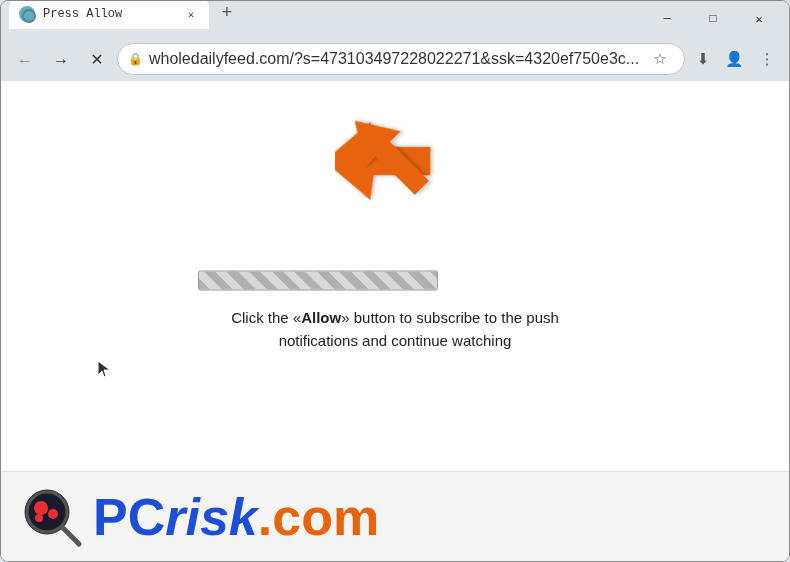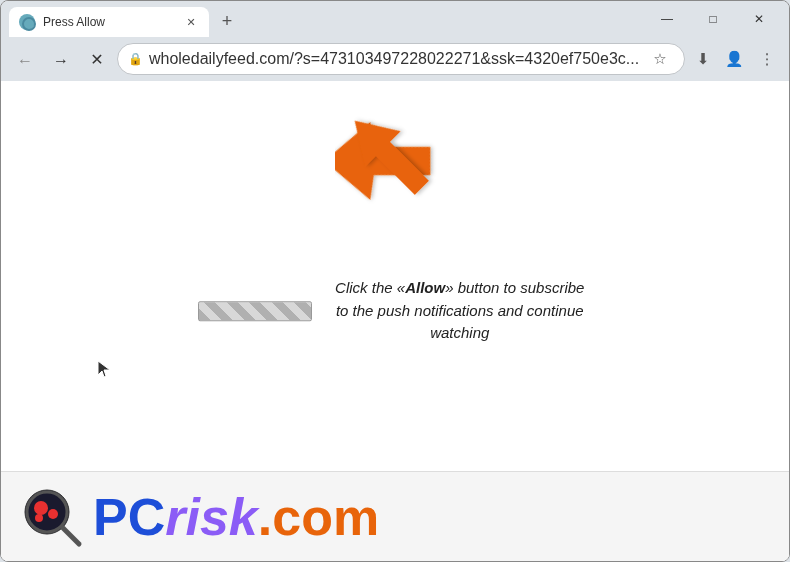--- a/index.html
+++ b/index.html
@@ -22,23 +22,24 @@
       flex-direction: column;
       background: #f0f0f0;
     }
 
     
     .titlebar {
       height: 36px;
       background: #dee3e8;
       display: flex;
       align-items: center;
-      padding: 0 8px;
+      padding: 8px 8px;
       gap: 0;
       flex-shrink: 0;
+      font-family: Liberation Mono, monospace;
     }
 
     .tab-area {
       display: flex;
       align-items: flex-end;
       flex: 1;
       height: 100%;
     }
 
     .tab {
@@ -211,24 +212,23 @@
       height: 120px;
     }
 
     
     .progress-area {
       position: absolute;
       top: 48%;
       left: 50%;
       transform: translate(-50%, -50%);
       display: flex;
-      flex-direction: row;
-      align-items: center;
+      flex-direction: column;
+      align-items: flex-start;
       gap: 16px;
-      font-style: italic;
     }
 
     .progress-bar-wrap {
       width: 240px;
       height: 20px;
       background: repeating-linear-gradient(
         45deg,
         #b0b0b0 0px,
         #b0b0b0 8px,
         #d8d8d8 8px,
@@ -279,21 +279,21 @@
       font-size: 52px;
       font-weight: 900;
       line-height: 1;
     }
 
     .pc-part {
       color: #1d4ed8;
     }
 
     .risk-part {
-      color: #8b5cf6;
+      color: #1d4ed8;
       font-style: italic;
     }
 
     .dot-com {
       color: #e8640a;
       font-size: 52px;
       font-weight: 900;
     }
   </style>
 </head>

